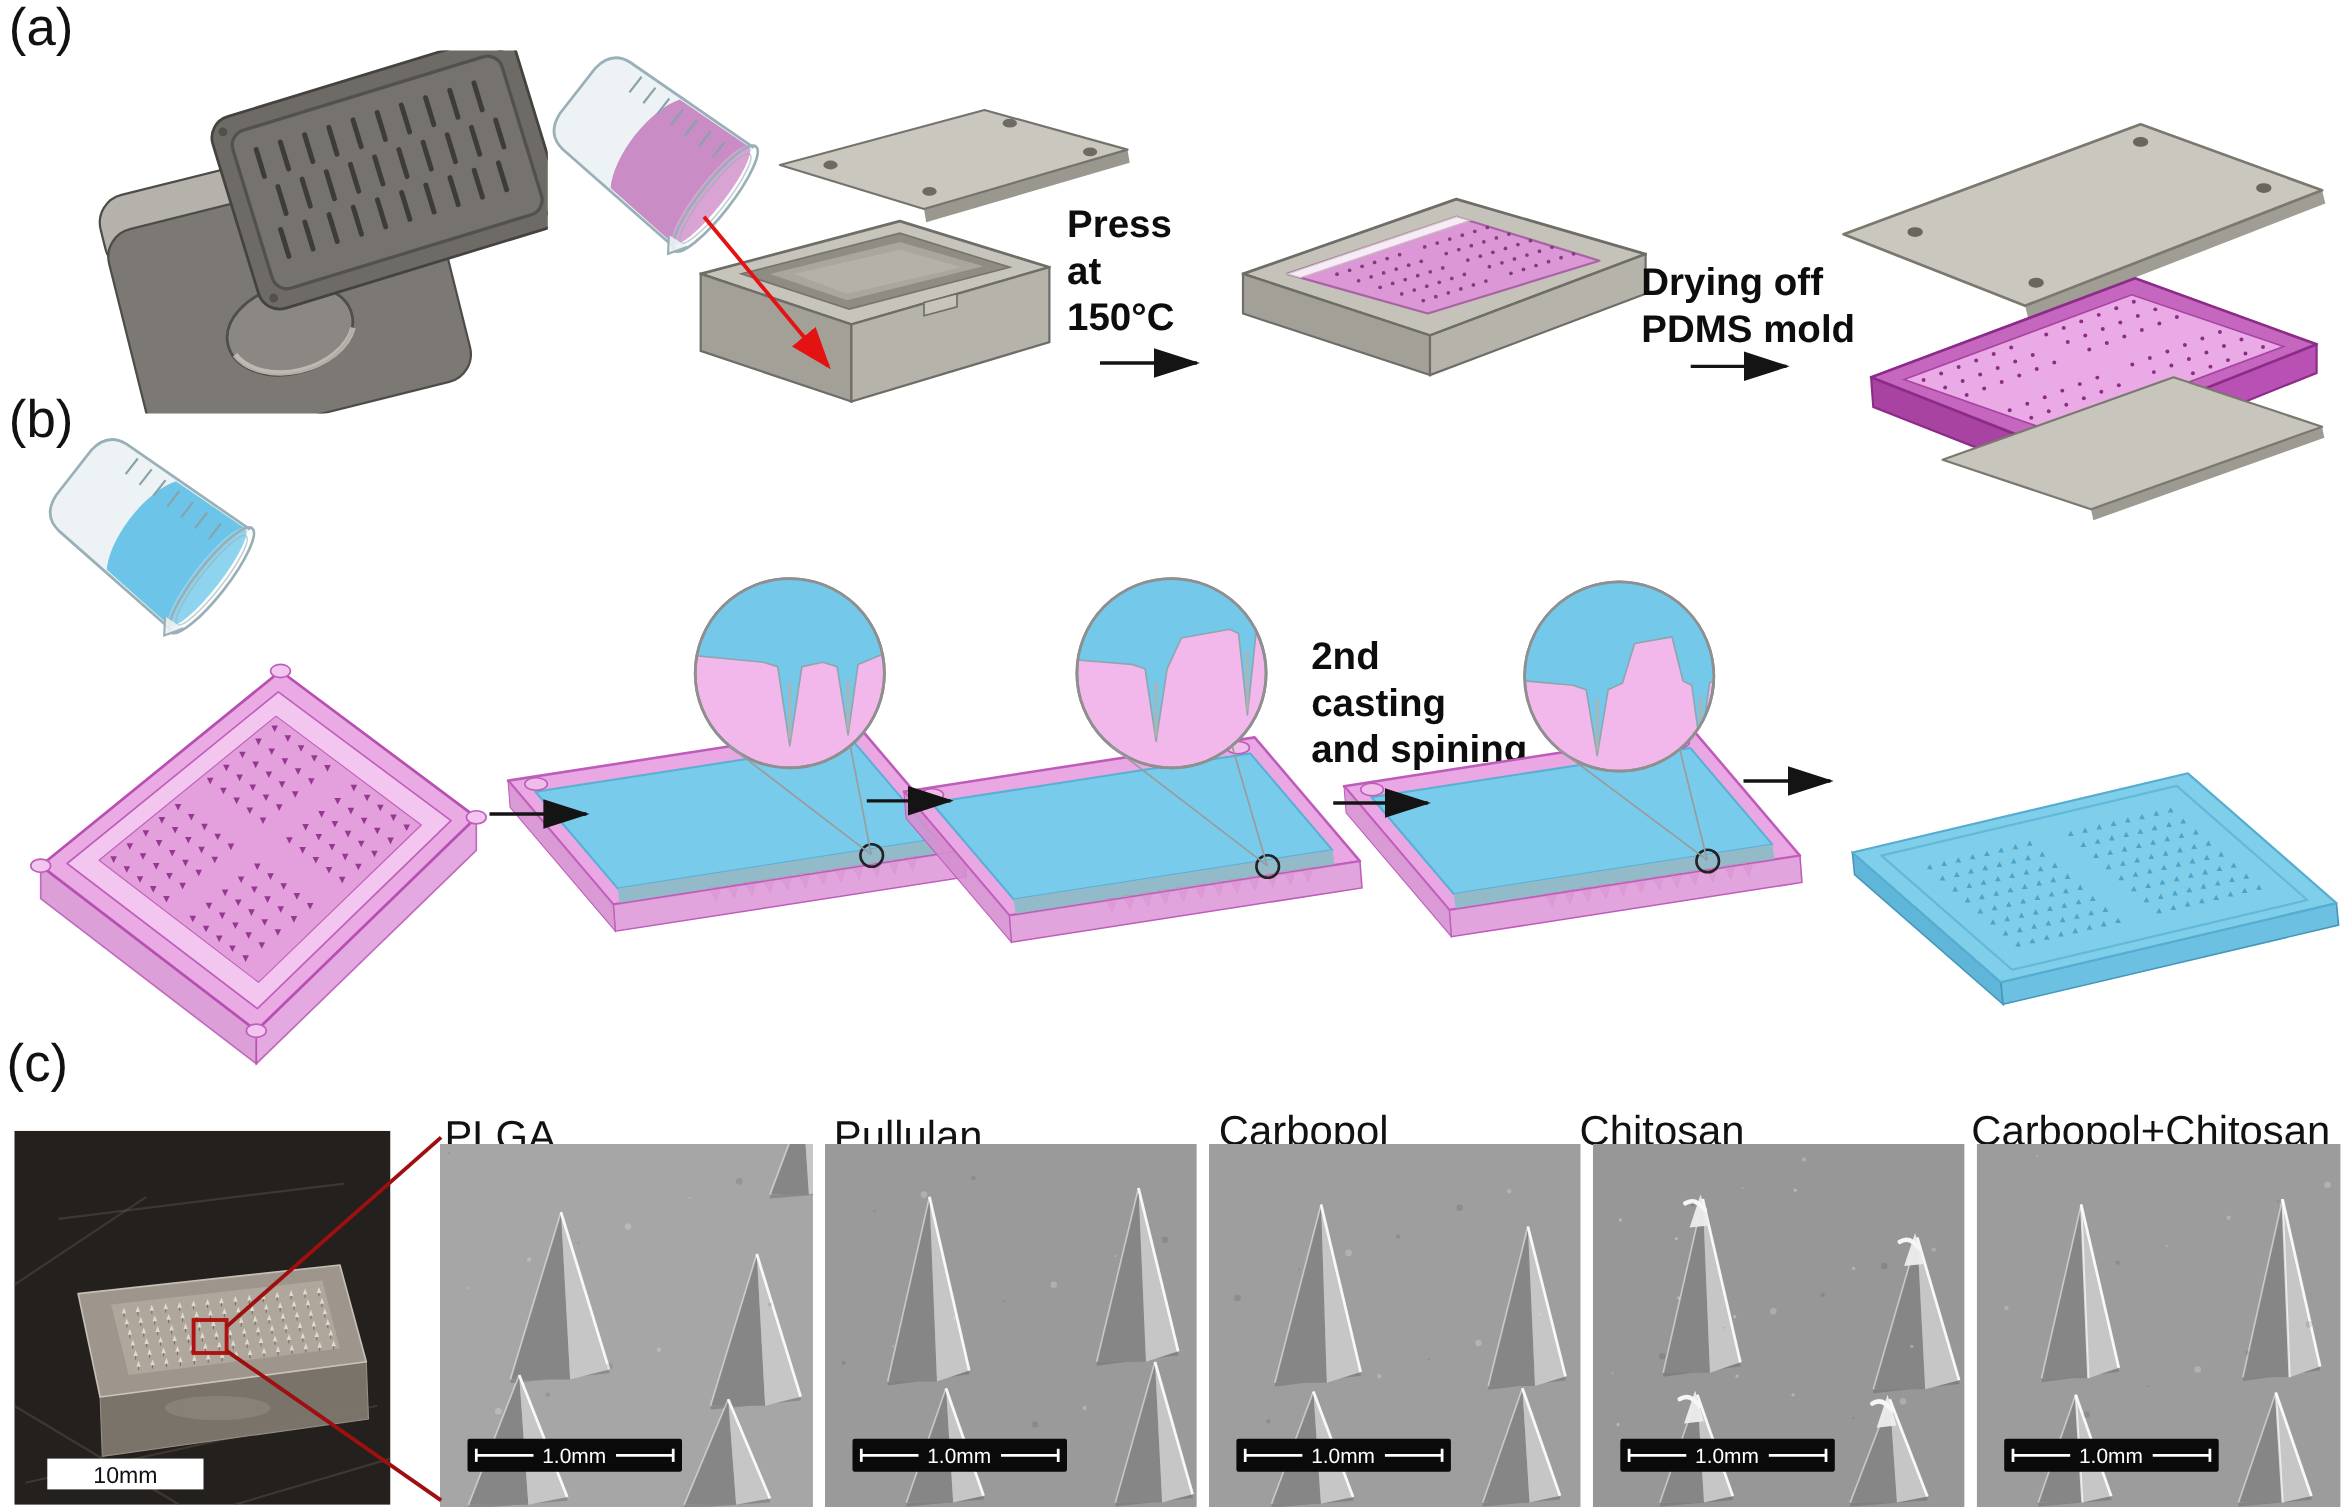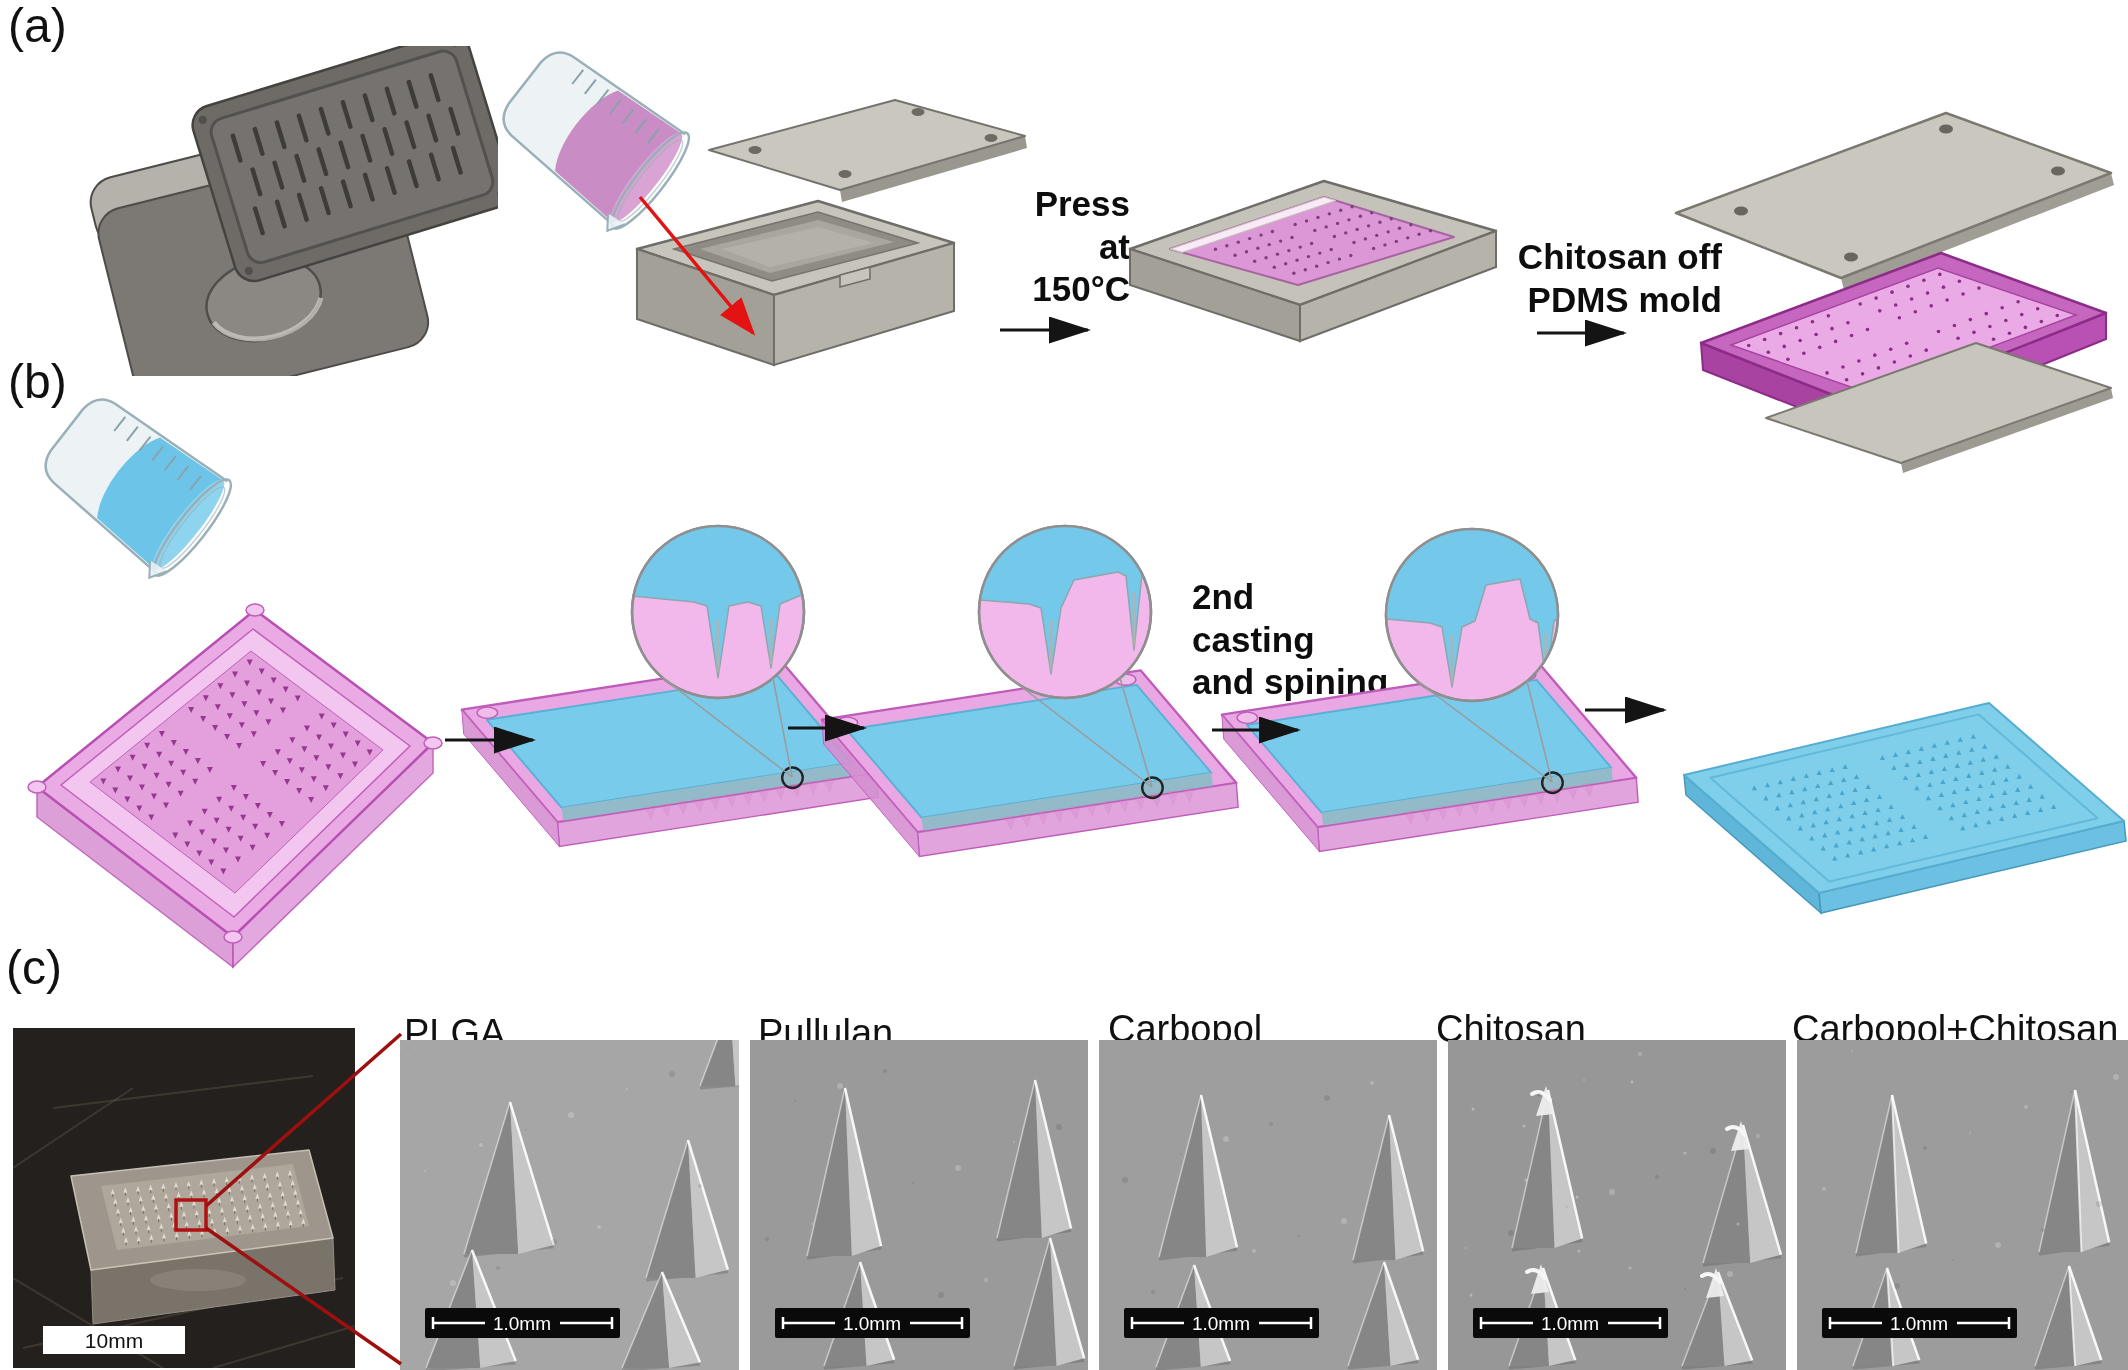--- a/index.html
+++ b/index.html
@@ -1,21 +1,21 @@
 <!DOCTYPE html>
 <html><head>
 <meta charset="utf-8">
 <style>
   html,body{margin:0;padding:0;background:#fff;}
   .fig{position:relative;width:2128px;height:1370px;background:#ffffff;overflow:hidden;
        font-family:"Liberation Sans",sans-serif;color:#111;}
   .abs{position:absolute;}
   .plabel{position:absolute;font-size:48px;font-weight:400;color:#111;line-height:1;}
   .step{position:absolute;font-weight:bold;font-size:35px;line-height:1.22;color:#0d0d0d;white-space:nowrap;}
-  .center{text-align:right;}
+  .center{text-align:left;}
   .semlabel{position:absolute;font-size:38px;font-weight:400;color:#111;white-space:nowrap;line-height:1.2;margin-top:23px;}
   svg{display:block;}
   #overlay{pointer-events:none;z-index:60;}
 </style>
 </head>
 <body>
 
 <div class="fig">
 
   <div class="plabel" style="left:8px;top:2px">(a)</div>
@@ -176,21 +176,21 @@
       <circle cx="240.10769230769233" cy="53.76923076923077" r="1.7" fill="#7c3f78"></circle>
       <circle cx="259.7076923076923" cy="59.76923076923077" r="1.7" fill="#7c3f78"></circle>
       <circle cx="279.3076923076923" cy="65.76923076923077" r="1.7" fill="#7c3f78"></circle>
       <circle cx="298.9076923076923" cy="71.76923076923077" r="1.7" fill="#7c3f78"></circle>
       <circle cx="318.5076923076923" cy="77.76923076923077" r="1.7" fill="#7c3f78"></circle>
       <polygon points="18.0,96.0 188.0,152.0 188.0,188.0 18.0,132.0" fill="#a3a098" stroke="#6f6d68" stroke-width="2"></polygon>
       <polygon points="188.0,152.0 384.0,78.0 384.0,114.0 188.0,188.0" fill="#b6b3aa" stroke="#6f6d68" stroke-width="2"></polygon>
     </svg>
 
   <div class="step center" style="left:1492px;top:236px;width:230px">
-    <div>Chitosan off</div>
+    <div>Drying off</div>
     <div>PDMS mold</div>
   </div>
 
   <svg class="abs" id="svg-a-stack" style="left:1646px;top:63px" width="482" height="410" viewBox="0 0 482 410">
       <polygon points="195.0,215.0 465.0,110.0 468.0,122.0 198.0,227.0" fill="#a09d94"></polygon>
       <polygon points="30.0,150.0 300.0,50.0 465.0,110.0 195.0,215.0" fill="#cac7be" stroke="#7b786f" stroke-width="2.5" stroke-linejoin="round"></polygon>
       <ellipse cx="95" cy="148" rx="7" ry="4.5" fill="#696660"></ellipse>
       <ellipse cx="300" cy="66" rx="7" ry="4.5" fill="#696660"></ellipse>
       <ellipse cx="412" cy="108" rx="7" ry="4.5" fill="#696660"></ellipse>
       <ellipse cx="205" cy="194" rx="7" ry="4.5" fill="#696660"></ellipse>

